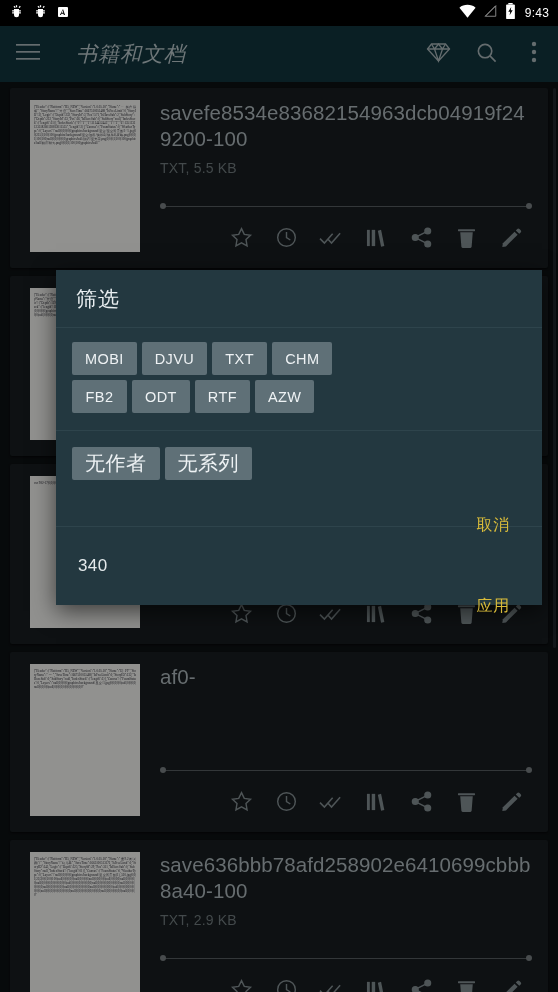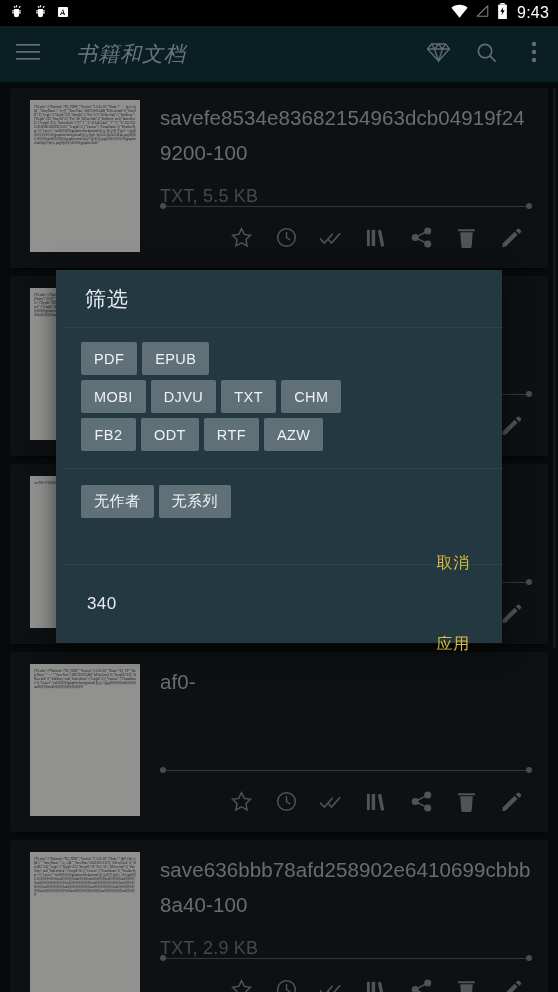--- a/index.html
+++ b/index.html
@@ -33,21 +33,21 @@
     z-index: 40;
   }
   .sb-left { display: flex; align-items: center; gap: 9px; }
   .sb-right {
     margin-left: auto;
     display: flex; align-items: center; gap: 7px;
   }
   .sb-icon { display: block; }
   .sb-time {
     color: #ffffff;
-    font-size: 16px;
+    font-size: 12px;
     letter-spacing: 0.2px;
     margin-left: 2px;
   }
 
   
   #toolbar {
     position: absolute;
     top: 26px; left: 0;
     width: 558px;
     height: 56px;
@@ -118,28 +118,28 @@
   .card-body {
     flex: 1;
     padding-left: 20px;
     position: relative;
     display: flex;
     flex-direction: column;
   }
   .card-title {
     color: #8f989b;
     font-size: 20.5px;
-    line-height: 35px;
+    line-height: 26px;
     word-break: break-all;
     letter-spacing: 0.1px;
   }
   .card-sub {
     color: #5d6668;
-    font-size: 18px;
-    margin-top: 16px;
+    font-size: 14px;
+    margin-top: 8px;
     letter-spacing: 0.2px;
   }
   .card-slider {
     position: absolute;
     left: 20px; right: 2px;
     bottom: 56px;
     height: 12px;
     display: flex;
     align-items: center;
   }
@@ -189,27 +189,26 @@
     position: absolute;
     top: 26px; left: 0;
     width: 558px; height: 966px;
     background: rgba(0,0,0,0.28);
     z-index: 50;
   }
   #dialog {
     position: absolute;
     left: 56px;
     top: 270px;
-    width: 446px;
+    width: 486px;
     background: #233840;
     z-index: 60;
     box-shadow: 0 6px 22px rgba(0,0,0,0.6);
     display: flex;
     flex-direction: column;
-    padding-left: 9px;
   }
   .dlg-title-wrap {
     height: 58px;
     display: flex;
     align-items: center;
     padding: 0 20px;
     border-bottom: 1px solid #2e444c;
   }
   .dlg-title {
     color: #e9eef0;
@@ -232,21 +231,21 @@
     color: #eef2f4;
     font-size: 14.5px;
     display: flex;
     align-items: center;
     justify-content: center;
     padding: 0 13px;
     border-radius: 2px;
     letter-spacing: 0.4px;
     white-space: nowrap;
   }
-  .chip.cjk { font-size: 15px; letter-spacing: 0.5px; }
+  .chip.cjk { font-size: 20px; letter-spacing: 0.5px; }
   .dlg-section.flags { min-height: 96px; padding-top: 16px; }
   .dlg-footer {
     height: 78px;
     display: flex;
     align-items: center;
     padding: 0 22px;
   }
   .dlg-count {
     color: #e4eaec;
     font-size: 17px;
@@ -676,24 +675,20 @@
   <div id="scrim"></div>
 
   <div id="dialog">
 
     <div class="dlg-title-wrap">
       <div class="dlg-title">筛选</div>
     </div>
 
     <div class="dlg-section">
       <div class="chip-row">
-        <div class="chip">PDF</div>
-        <div class="chip">EPUB</div>
-      </div>
-      <div class="chip-row">
         <div class="chip">MOBI</div>
         <div class="chip">DJVU</div>
         <div class="chip">TXT</div>
         <div class="chip">CHM</div>
       </div>
       <div class="chip-row">
         <div class="chip">FB2</div>
         <div class="chip">ODT</div>
         <div class="chip">RTF</div>
         <div class="chip">AZW</div>

